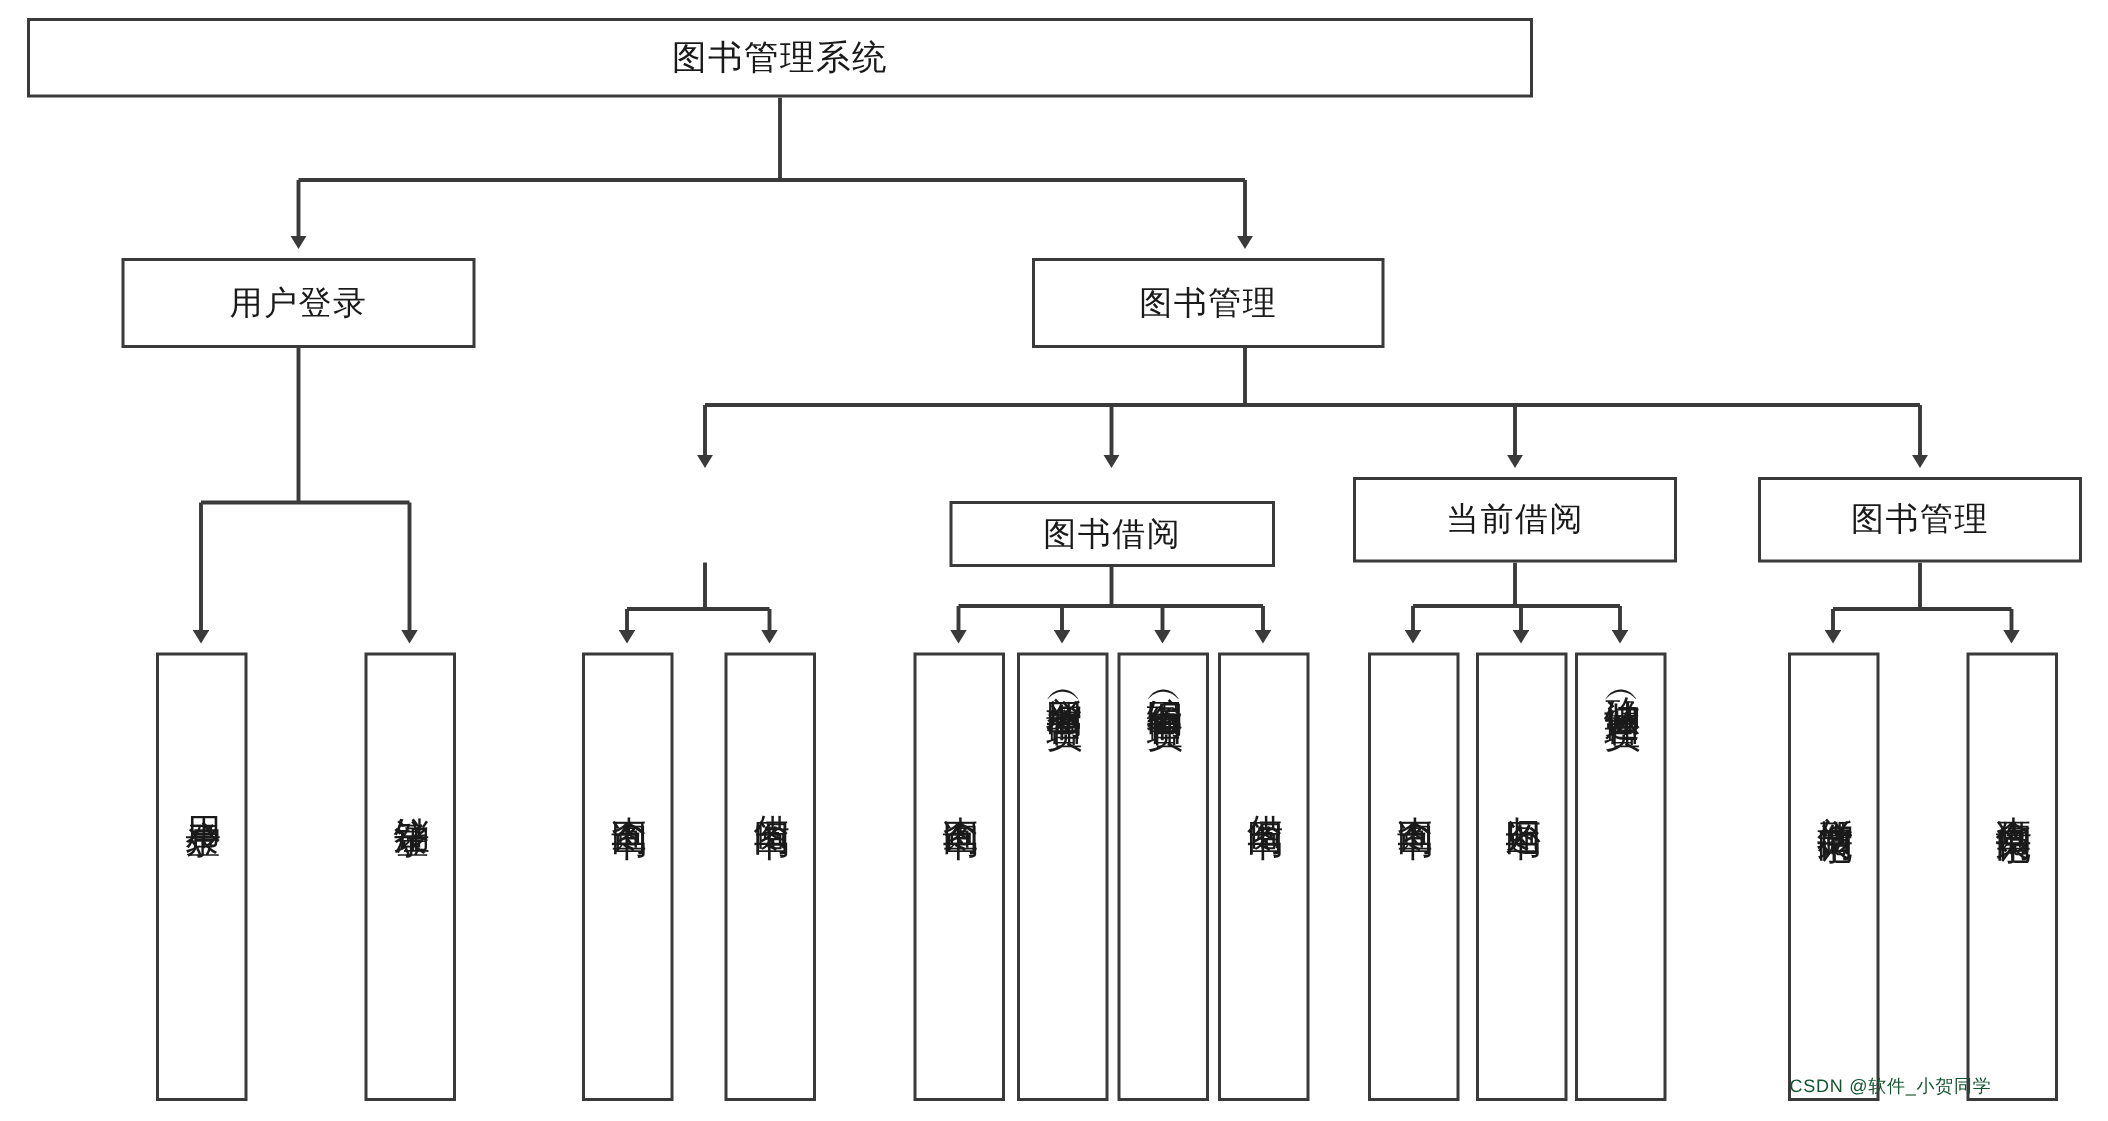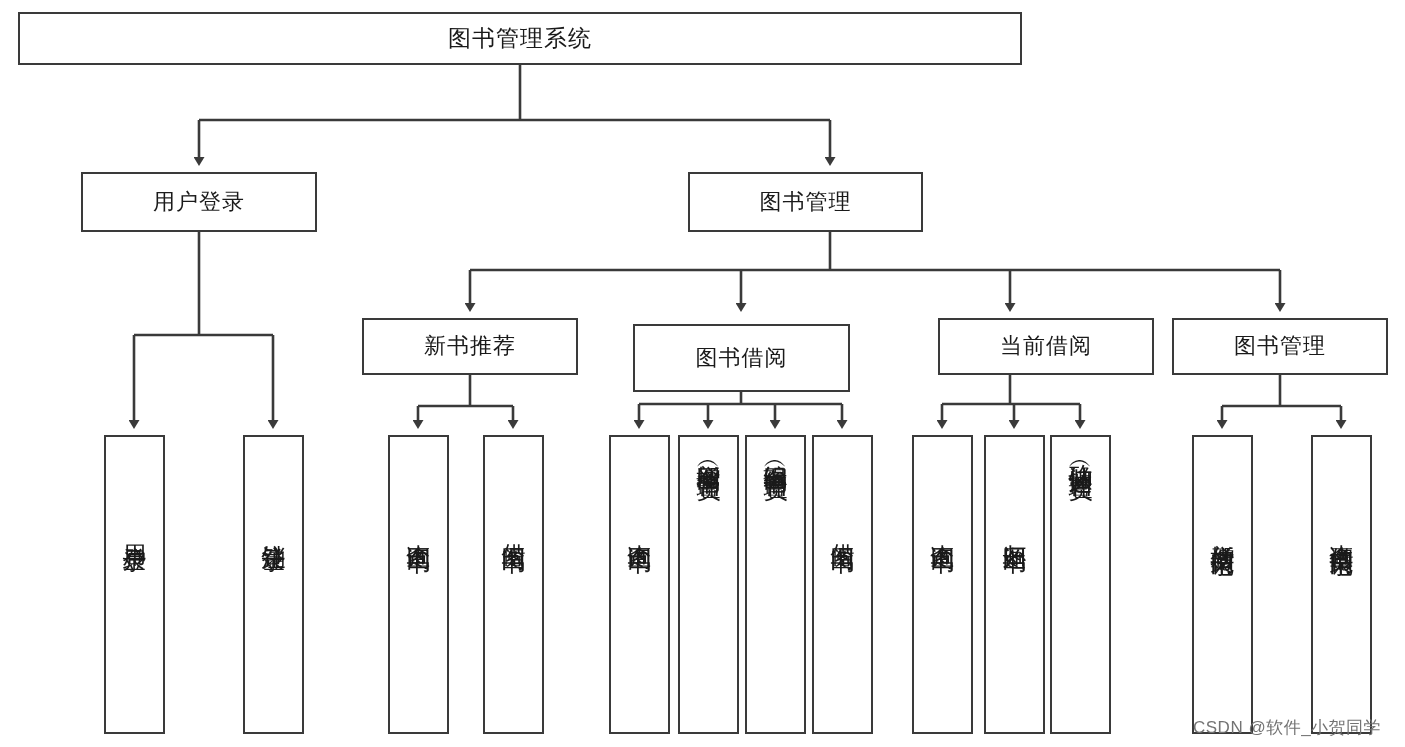--- a/index.html
+++ b/index.html
@@ -59,22 +59,22 @@
     color: #1a1a1a;
   }
   .leaf-mid .vtext {
     margin-top: 80px;
   }
   .leaf-top .vtext {
     margin-top: 0px;
   }
   .watermark {
     position: absolute;
-    font-size: 17px;
-    color: #737373;
+    font-size: 12px;
+    color: #14532d;
     white-space: nowrap;
     letter-spacing: 0.5px;
   }
 </style>
 </head>
 <body>
 
 <div id="canvas">
 
   <svg id="edges" viewBox="0 0 1405 747" width="1405" height="747" xmlns="http://www.w3.org/2000/svg">
@@ -134,27 +134,24 @@
     <span>图书管理系统</span>
   </div>
 
   <div class="node horiz" style="left:81px; top:172px; width:236px; height:60px;">
     <span>用户登录</span>
   </div>
   <div class="node horiz" style="left:688px; top:172px; width:235px; height:60px;">
     <span>图书管理</span>
   </div>
 
-  <div class="node horiz" style="left:362px; top:318px; width:216px; height:57px;">
-    <span>新书推荐</span>
-  </div>
-  <div class="node horiz" style="left:633px; top:324px; width:217px; height:68px;">
+  <div class="node horiz" style="left:633px; top:334px; width:217px; height:44px;">
     <span>图书借阅</span>
   </div>
-  <div class="node horiz" style="left:902px; top:318px; width:216px; height:57px;margin-left:36px;">
+  <div class="node horiz" style="left:902px; top:318px; width:216px; height:57px;">
     <span>当前借阅</span>
   </div>
   <div class="node horiz" style="left:1172px; top:318px; width:216px; height:57px;">
     <span>图书管理</span>
   </div>
 
   <div class="node leaf leaf-mid" style="left:104px; top:435px; width:61px; height:299px;">
     <span class="vtext">用户登录</span>
   </div>
   <div class="node leaf leaf-mid" style="left:243px; top:435px; width:61px; height:299px;">

